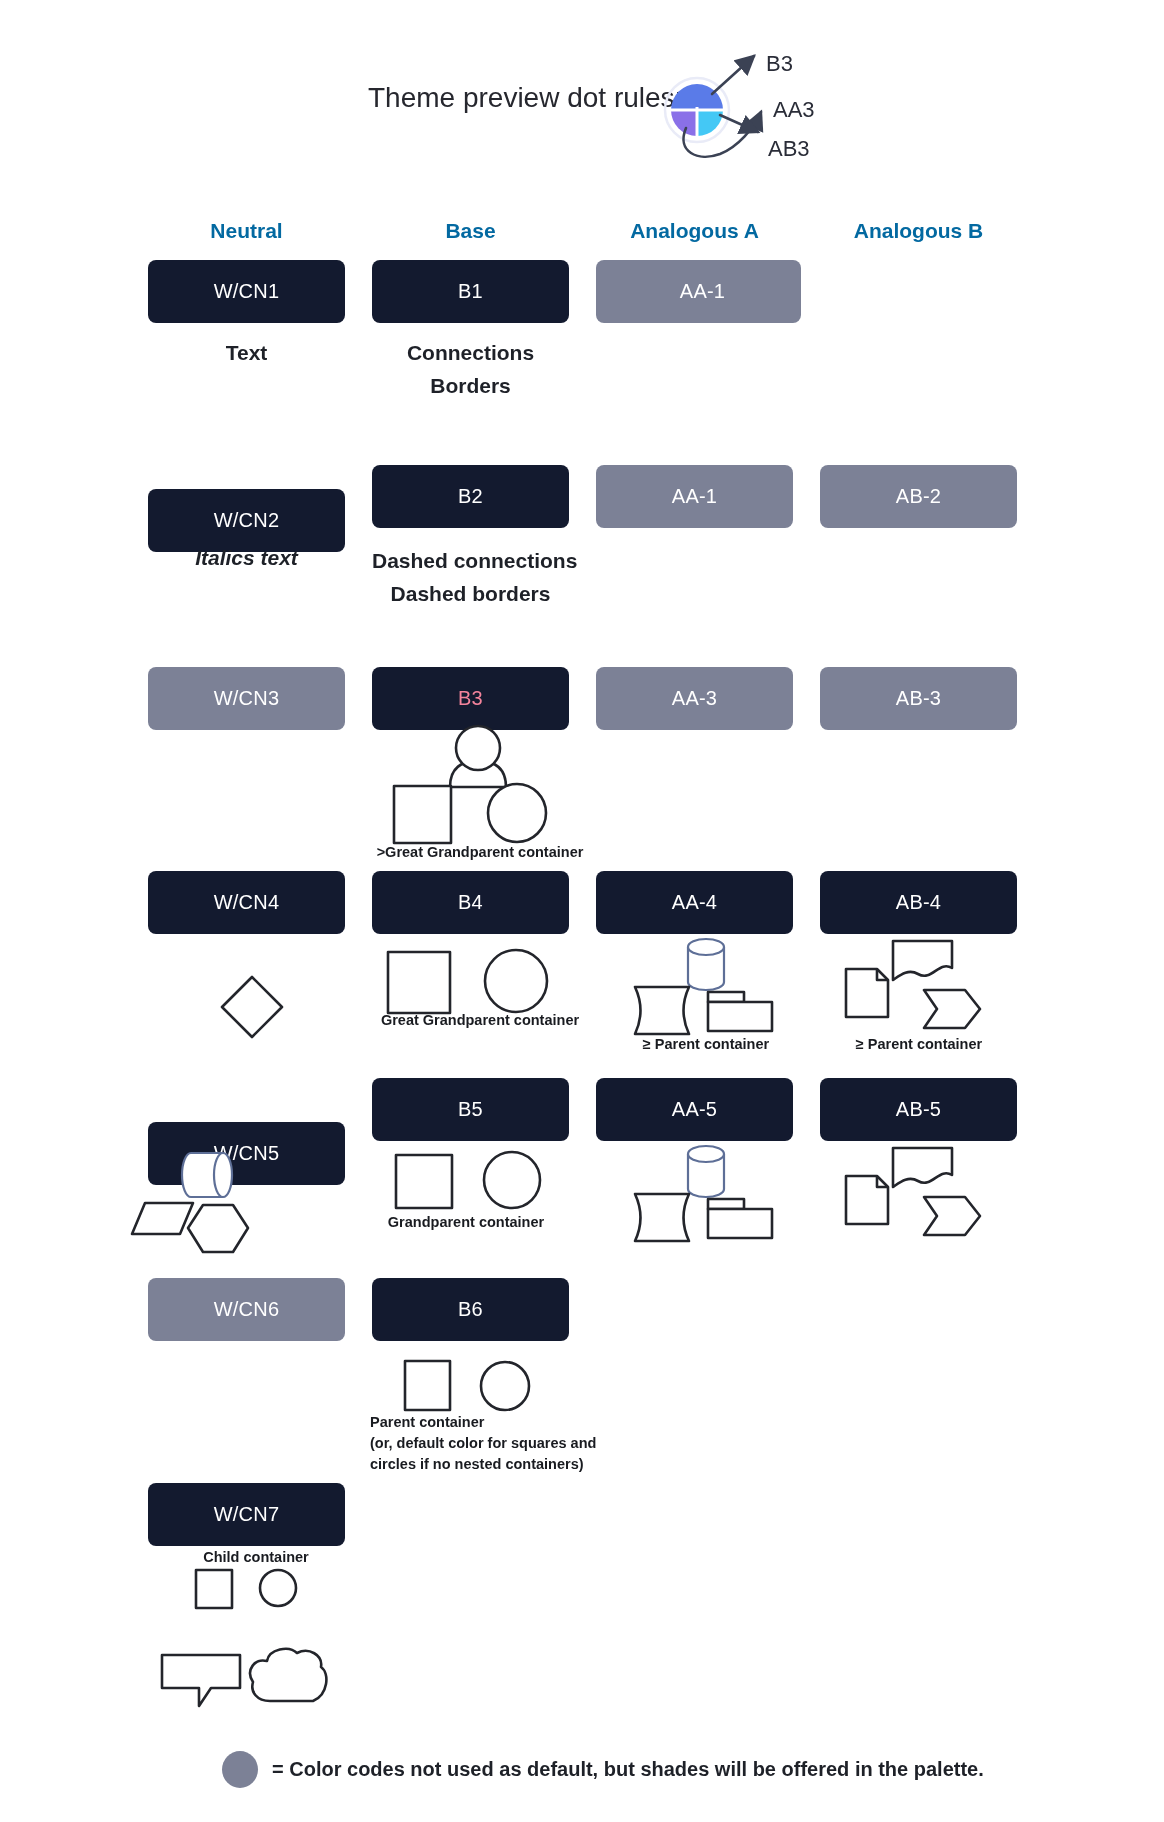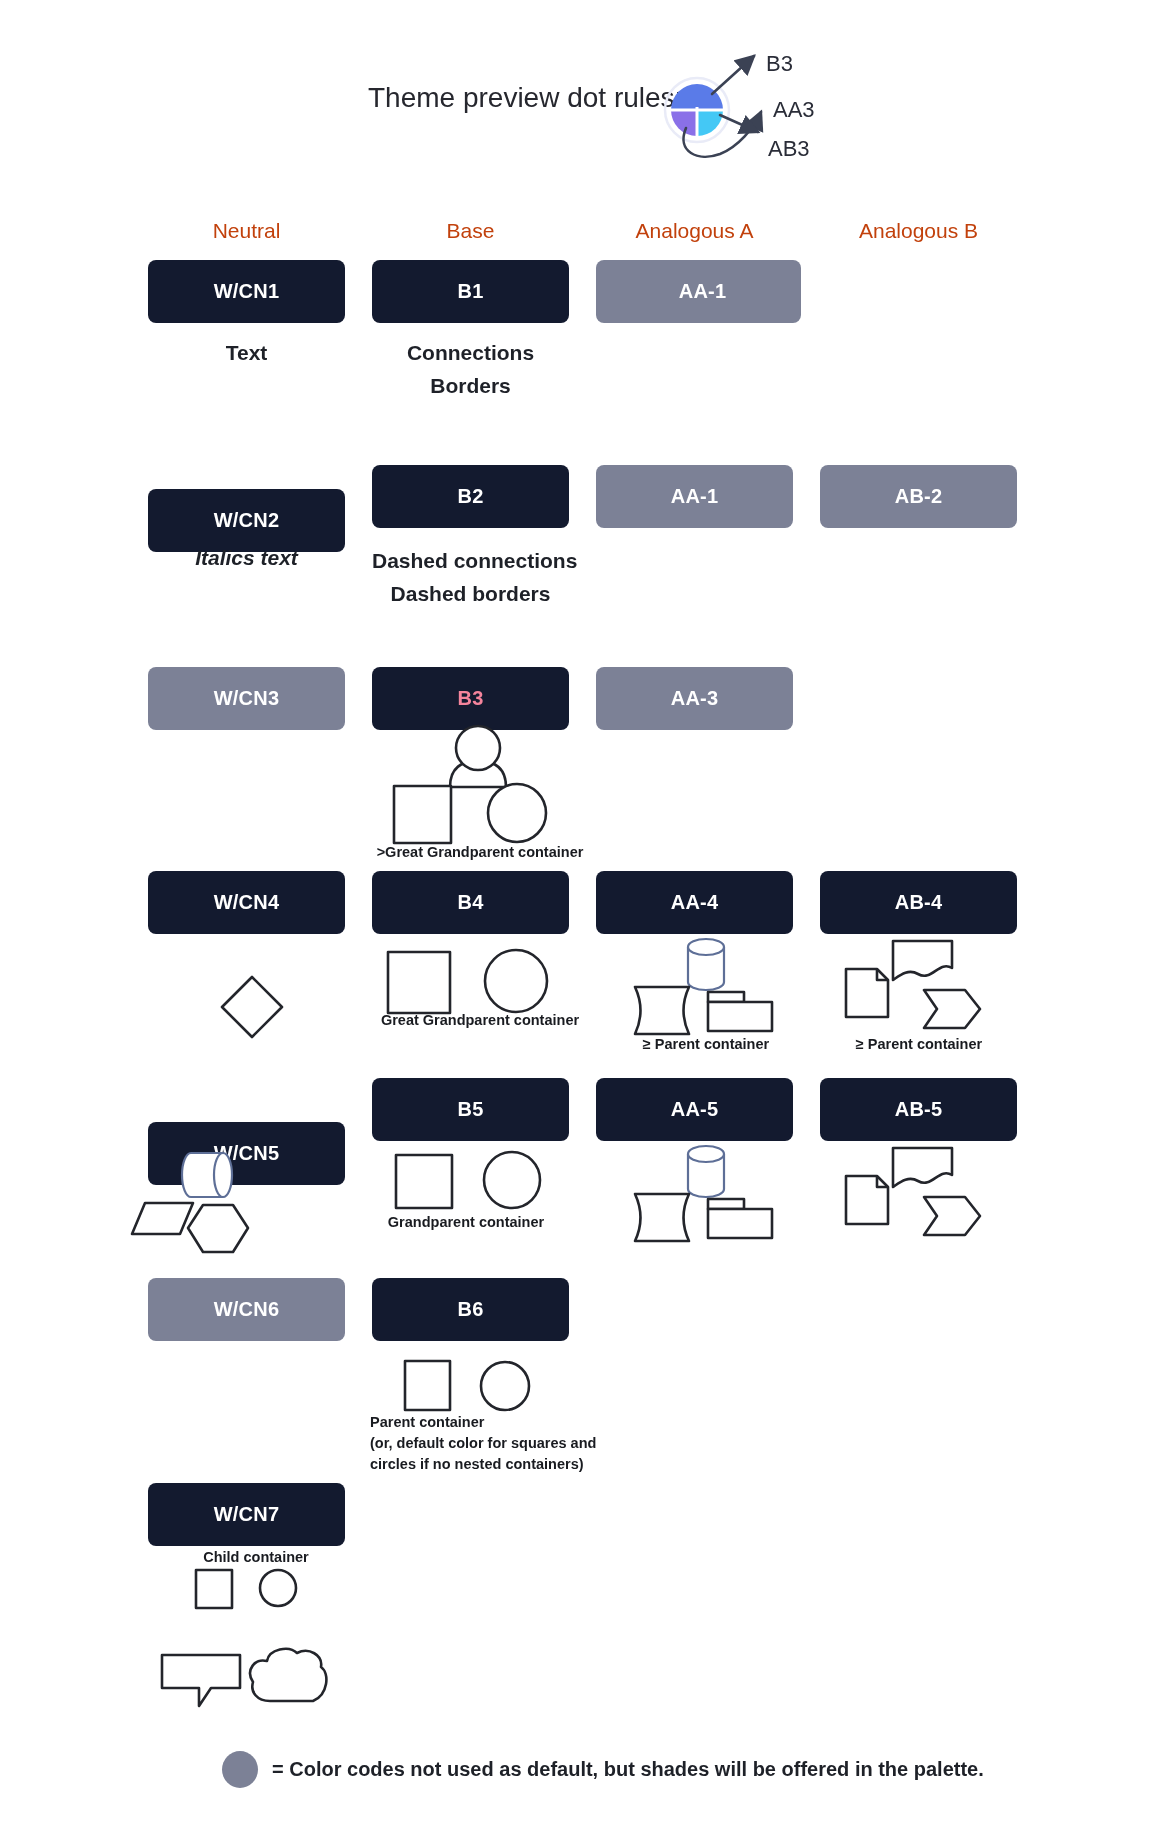--- a/index.html
+++ b/index.html
@@ -3,23 +3,23 @@
 <meta charset="utf-8">
 <style>
   html,body{margin:0;padding:0;background:#fff;}
   #canvas{
     position:relative;width:1164px;height:1822px;background:#fff;overflow:hidden;
     font-family:"Liberation Sans",sans-serif;color:var(--text,#1E2128);
   }
   .abs{position:absolute;}
   .title{font-size:28px;font-weight:400;color:#26272E;white-space:nowrap;}
   .dot-label{position:absolute;font-size:22px;font-weight:400;color:#2A2D38;white-space:nowrap;}
-  .col-header{position:absolute;width:197px;text-align:center;font-size:21px;font-weight:400;color:#c2410c;}
+  .col-header{position:absolute;width:197px;text-align:center;font-size:21px;font-weight:700;color:#0369a1;}
   .swatch{position:absolute;width:197px;height:63px;border-radius:8px;display:flex;align-items:center;justify-content:center;
-          font-size:20px;font-weight:700;color:#fff;letter-spacing:.2px;}
+          font-size:20px;font-weight:400;color:#fff;letter-spacing:.2px;}
   .swatch.dark{background:var(--dark,#131A2F);}
   .swatch.gray{background:var(--gray,#7C8196);}
   .swatch .pink{color:var(--pink,#F4849C);}
   .cap-lg{position:absolute;width:197px;text-align:center;font-size:21px;font-weight:700;color:#1E2128;white-space:nowrap;}
   .cap-it{font-style:italic;}
   .cap-sm{position:absolute;text-align:center;font-size:14.5px;font-weight:700;color:#191B20;white-space:nowrap;}
   .cap-sm.left{text-align:left;}
   .legend{position:absolute;display:flex;align-items:center;}
   .legend-dot{width:36px;height:37px;border-radius:50%;background:var(--gray,#7C8196);margin-right:14px;}
   .legend-text{font-size:20px;font-weight:700;color:#1E2128;white-space:nowrap;}
@@ -103,20 +103,23 @@
 
   <div class="swatch gray" style="left:148px;top:667px;">
       <span>W/CN3</span>
     </div>
   <div class="swatch dark" style="left:372px;top:667px;">
       <span class="pink">B3</span>
     </div>
   <div class="swatch gray" style="left:596px;top:667px;">
       <span>AA-3</span>
     </div>
+  <div class="swatch gray" style="left:820px;top:667px;">
+      <span>AB-3</span>
+    </div>
 
   <svg class="abs" style="left:370px;top:715px;" width="220" height="150" viewBox="0 0 220 150">
     <path class="sh" d="M 80 72 C 80 52 92 46 108 46 C 124 46 136 52 136 72 Z"></path>
     <circle class="sh" cx="108" cy="33" r="22"></circle>
     <rect class="sh" x="24" y="71" width="57" height="57"></rect>
     <circle class="sh" cx="147" cy="98" r="29"></circle>
   </svg>
   <div class="cap-sm" style="left:370px;top:844px;width:220px;">&gt;Great Grandparent container</div>
 
   <div class="swatch dark" style="left:148px;top:871px;text-align:right;">

